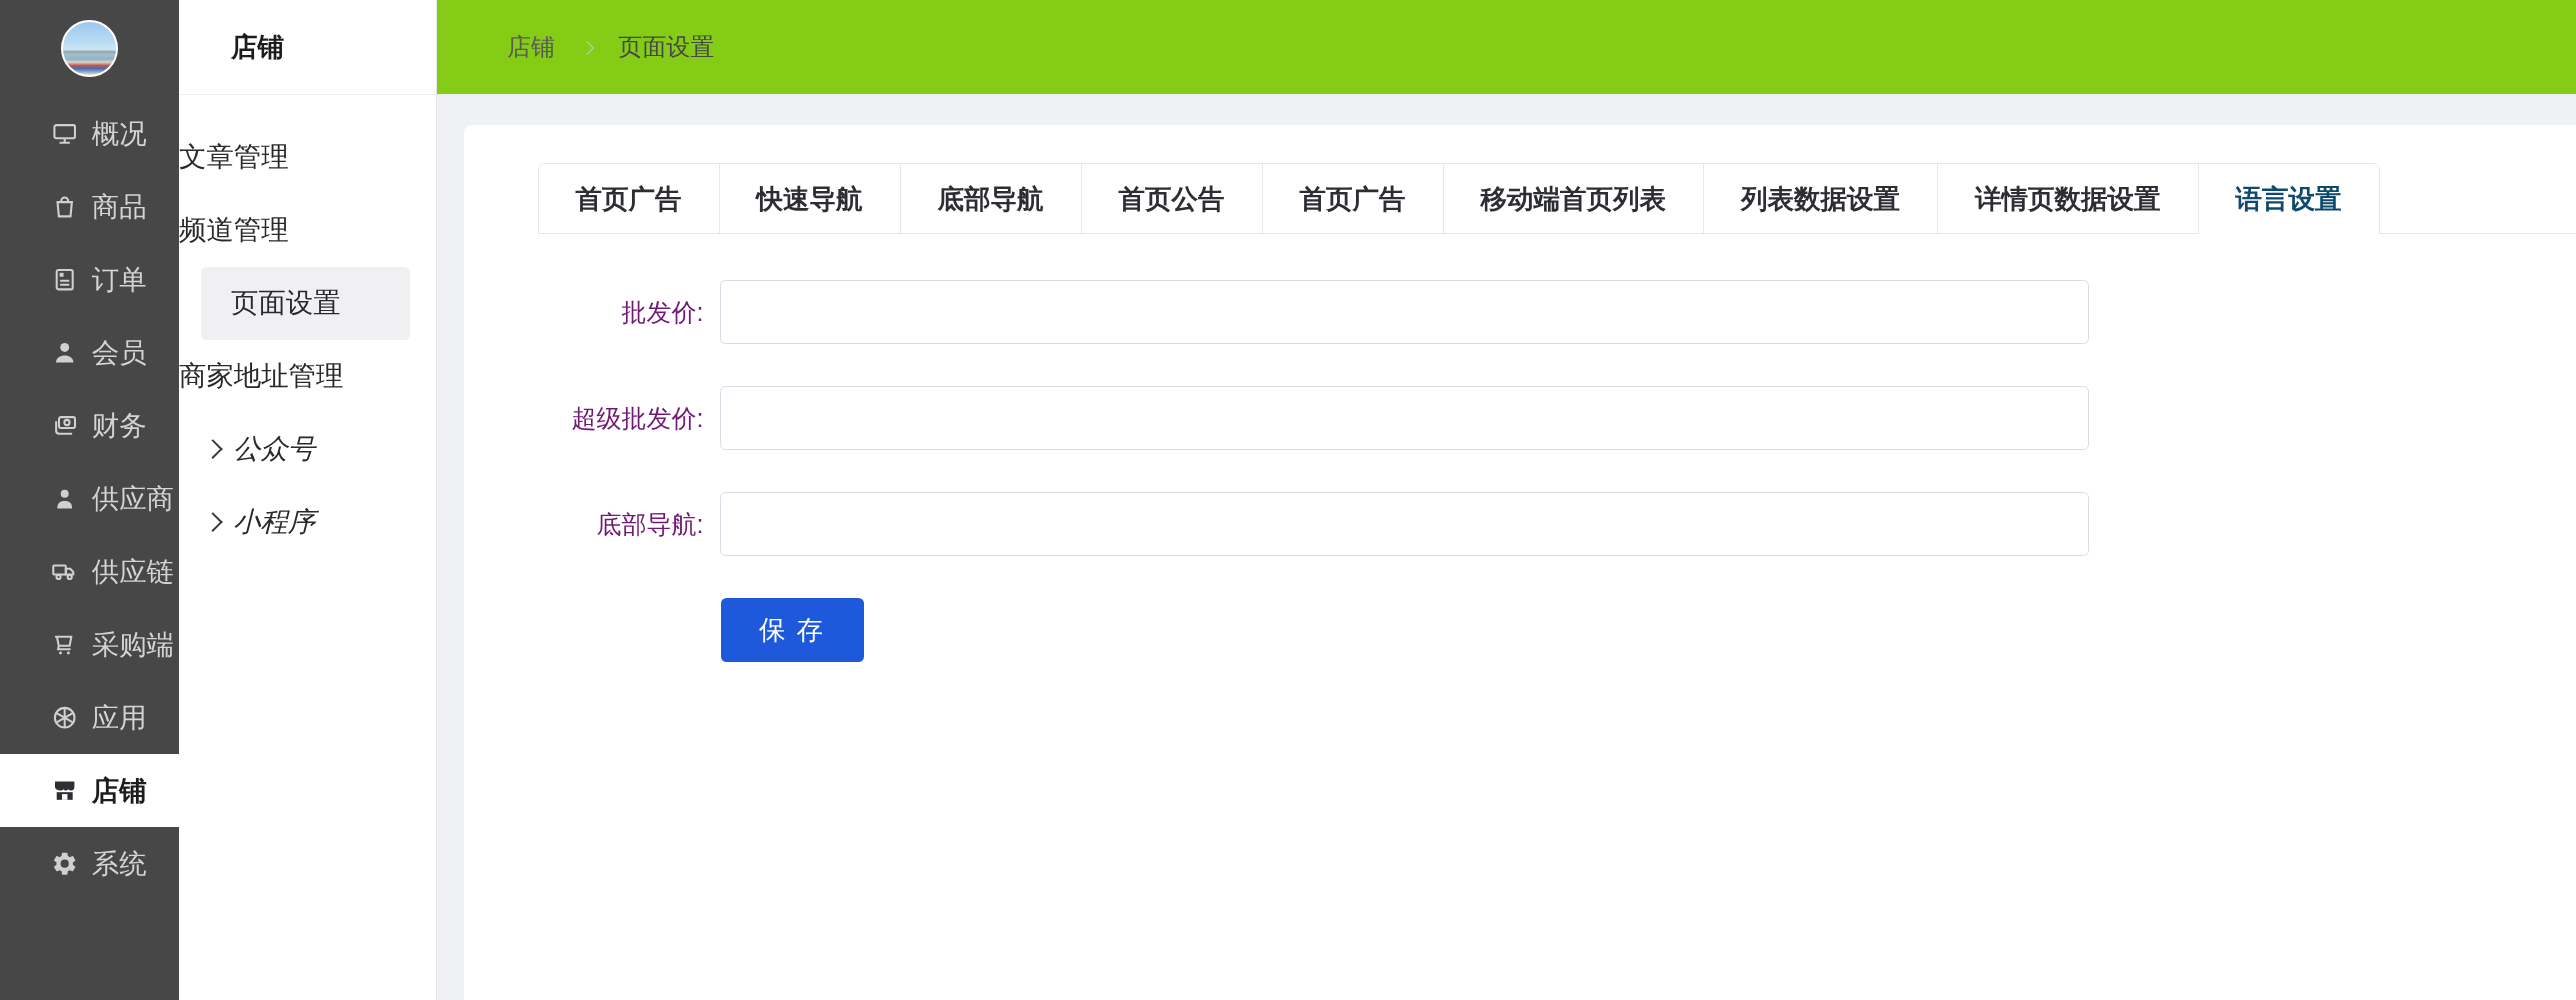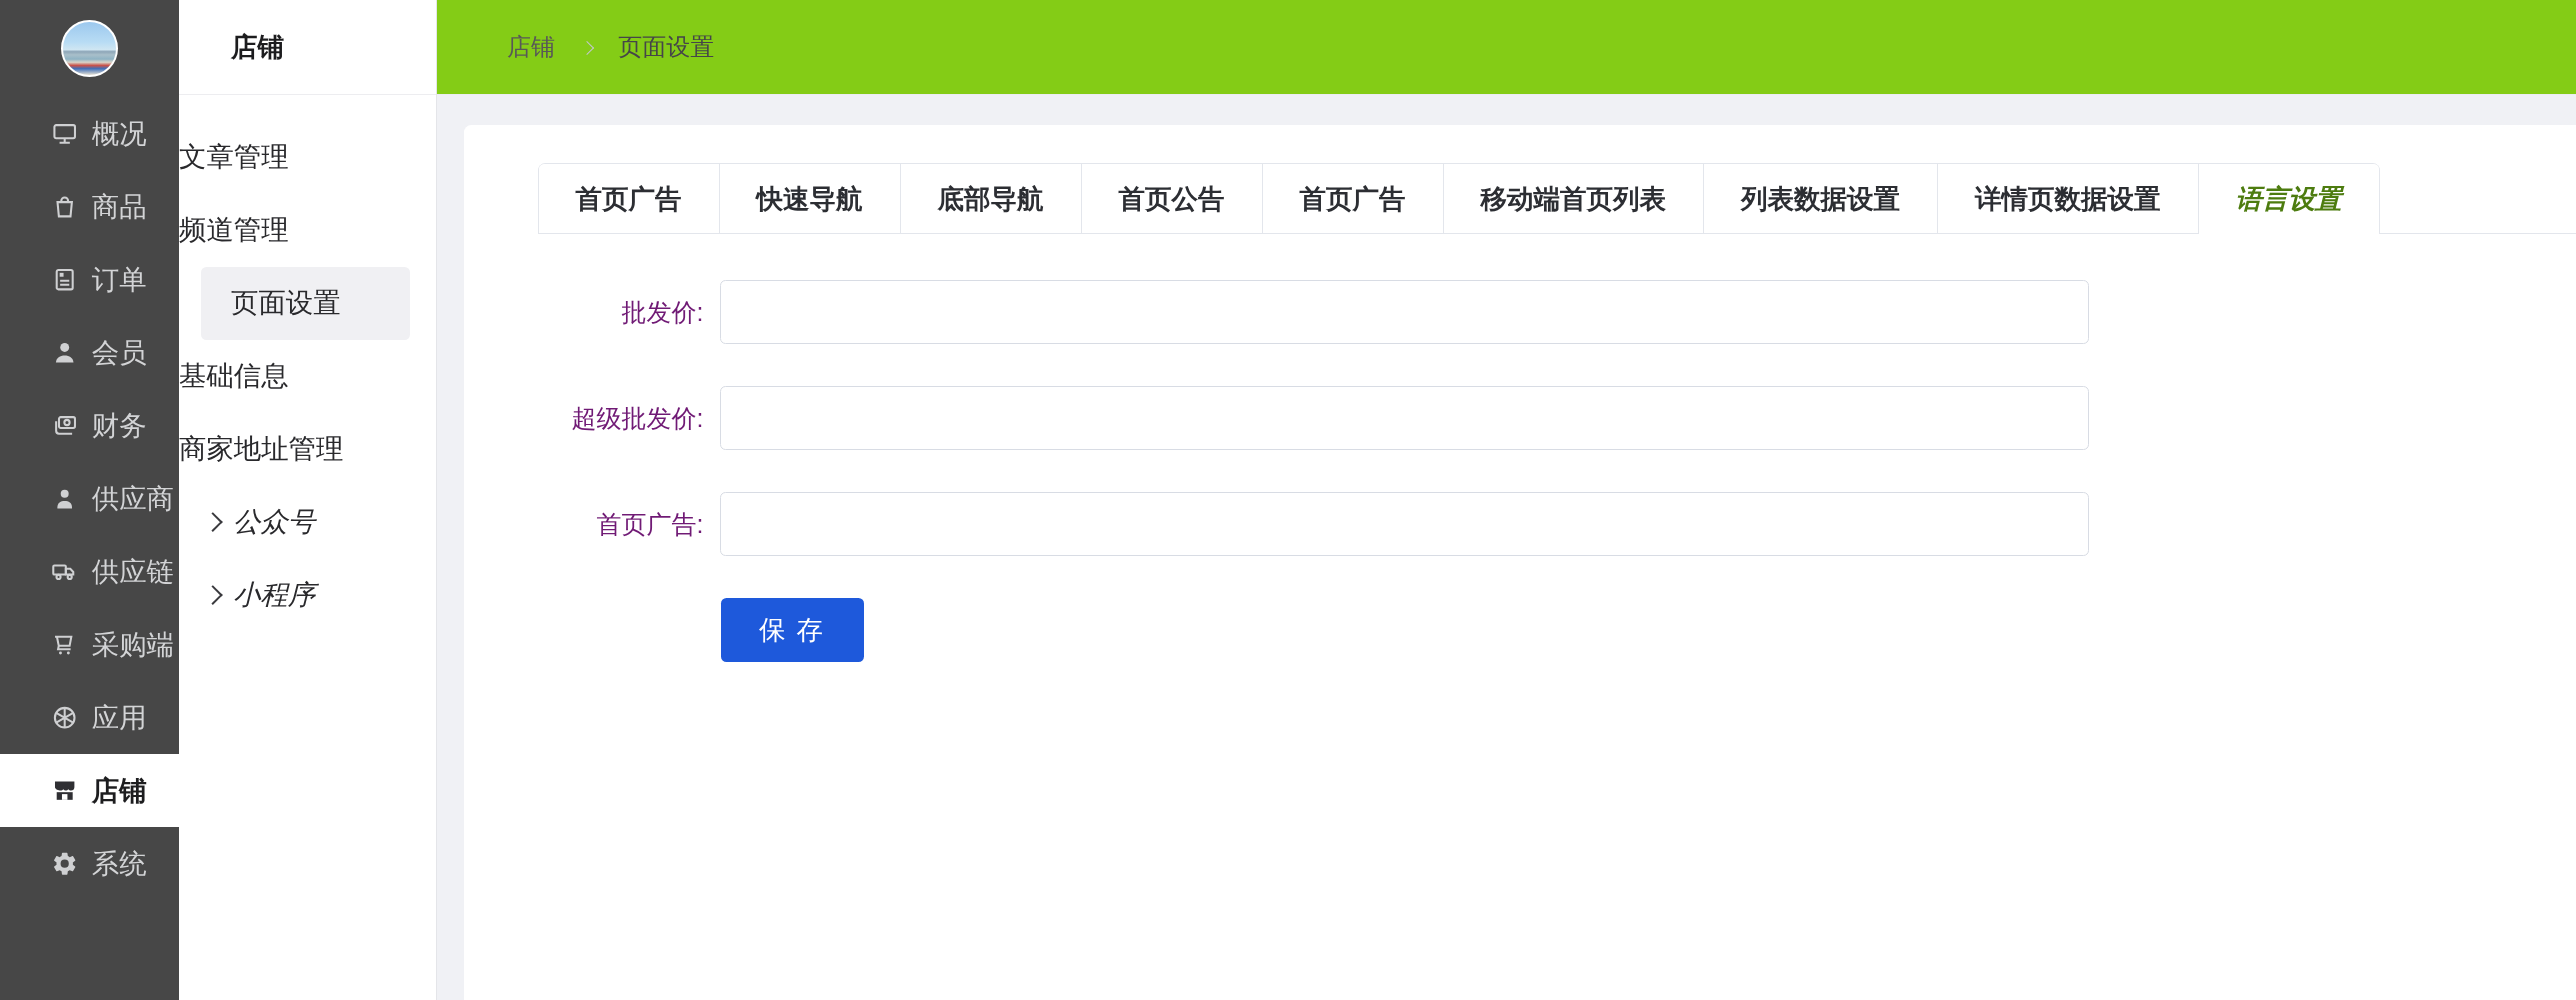--- a/index.html
+++ b/index.html
@@ -52,21 +52,21 @@
   
   .tabs-header { border-bottom: 1.8px solid #e3e6ec; }
   .tabs-nav { display: inline-flex; border: 1.8px solid #e3e6ec; border-bottom: none;
               border-radius: 7.3px 7.3px 0 0; vertical-align: bottom; background: #fff; }
   .tab { height: 69px; display: flex; align-items: center; padding: 0 37px;
          font-size: 26.5px; font-weight: bold; color: #2c2e33; background: #fff;
          cursor: pointer; white-space: nowrap; position: relative; }
   .tab + .tab { border-left: 1.8px solid #e3e6ec; }
   .tab:first-child { border-radius: 5.5px 0 0 0; }
   .tab:last-child  { border-radius: 0 5.5px 0 0; }
-  .tab.active { color: #4d7c0f; font-style: italic; }
+  .tab.active { color: #0c4a6e; }
   .tab.active::after { content: ""; position: absolute; left: 0; right: 0; bottom: -3.7px; height: 3.7px; background: #fff; }
 
   
   .form { margin-top: 46px; }
   .frow { display: flex; align-items: center; margin-bottom: 42px; }
   .flabel { width: 166px; text-align: right; font-size: 25px; color: #701a75; flex: 0 0 166px; }
   .finput { margin-left: 16.5px; width: 1369px; height: 64px; border: 1.8px solid #d8dce4;
             border-radius: 5.5px; background: #fff; font-size: 25px; color: #333; padding: 0 18.3px;
             outline: none; }
   .btn-row { margin-top: 0; }
@@ -198,23 +198,20 @@
       <div class="pitem">
           <span>文章管理</span>
         </div>
       <div class="pitem">
           <span>频道管理</span>
         </div>
       <div class="pitem active">
           <span>页面设置</span>
         </div>
       <div class="pitem">
-          <span>基础信息</span>
-        </div>
-      <div class="pitem">
           <span>商家地址管理</span>
         </div>
       <div class="pitem group">
         <span class="chev"></span>
         <span>公众号</span>
       </div>
       <div class="pitem group">
         <span class="chev"></span>
         <span>小程序</span>
       </div>
@@ -250,21 +247,21 @@
         <div class="form">
           <div class="frow">
             <label class="flabel">批发价:</label>
             <input class="finput" type="text" value="" style="">
           </div>
           <div class="frow">
             <label class="flabel">超级批发价:</label>
             <input class="finput" type="text" value="" style="">
           </div>
           <div class="frow">
-            <label class="flabel">首页广告:</label>
+            <label class="flabel">底部导航:</label>
             <input class="finput" type="text" value="" style="">
           </div>
           <div class="btn-row">
             <button class="save-btn">保 存</button>
           </div>
         </div>
 
       </div>
     </div>
   </div>

